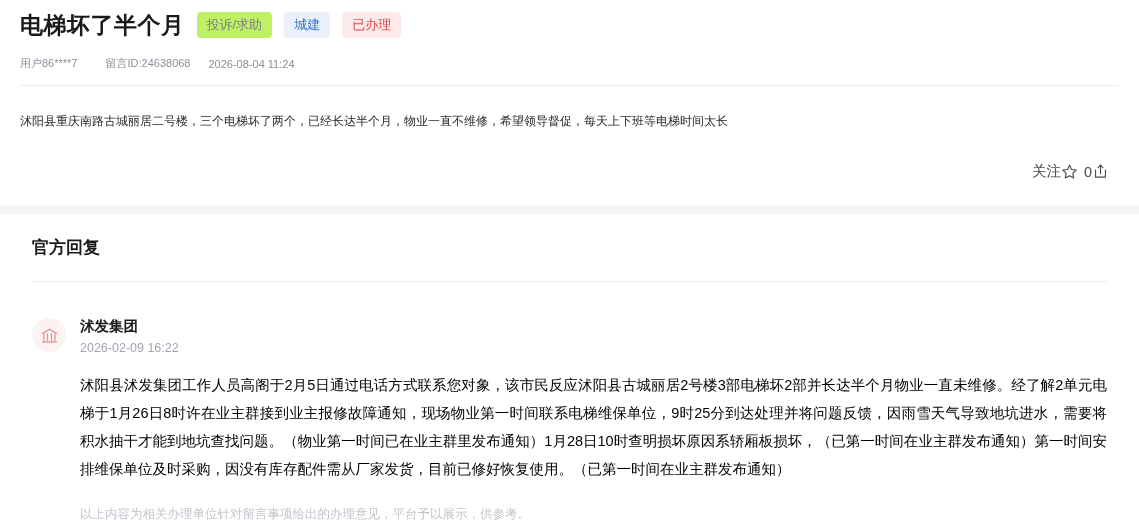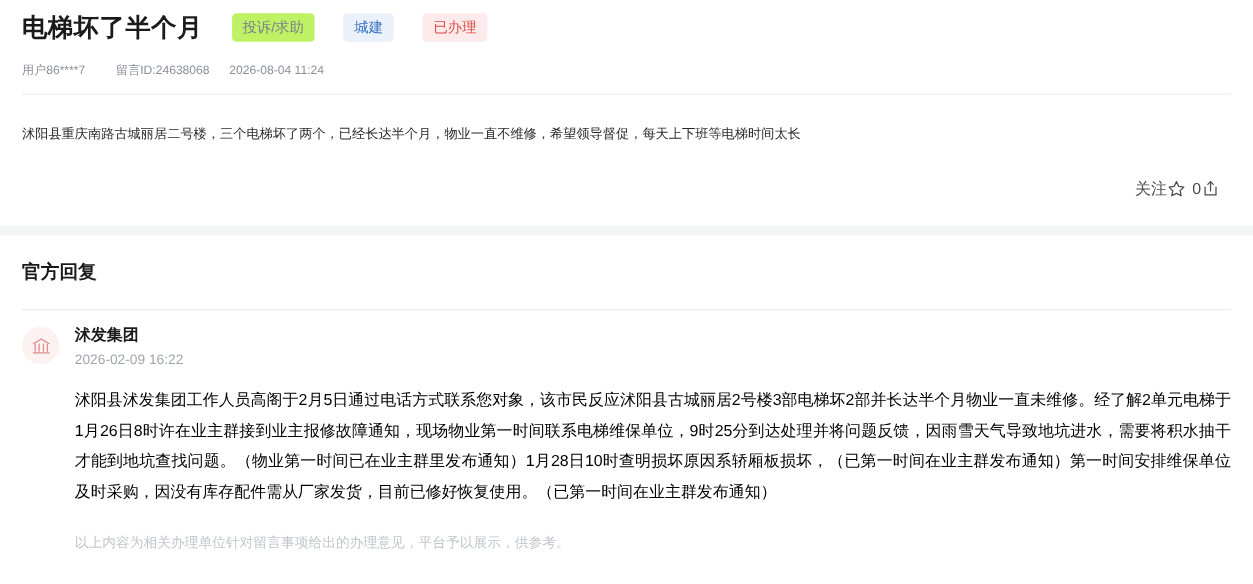--- a/index.html
+++ b/index.html
@@ -22,21 +22,21 @@
   }
 
   
   .post {
     padding: 0 20px;
   }
   .title-row {
     display: flex;
     align-items: center;
     padding-top: 8px;
-    gap: 26px;
+    gap: 12px;
   }
   .post-title {
     font-size: 23px;
     font-weight: bold;
     color: #1a1a1a;
     letter-spacing: 0.5px;
     line-height: 34px;
   }
   .tag {
     font-size: 13px;
@@ -102,37 +102,37 @@
   
   .band {
     margin-top: 24px;
     height: 9px;
     background: #f4f5f7;
     width: 100%;
   }
 
   
   .reply-section {
-    padding: 0 20px;
+    padding: 0 32px;
   }
   .section-title {
     margin-top: 22px;
     font-size: 17px;
     font-weight: bold;
     color: #1a1a1a;
   }
   .section-rule {
     margin-top: 22px;
     height: 1px;
     background: #ececec;
   }
 
   .reply-block {
     display: flex;
-    margin-top: 13px;
+    margin-top: 34px;
     gap: 14px;
   }
   .avatar {
     width: 34px;
     height: 34px;
     border-radius: 50%;
     background: #fdf2f2;
     display: flex;
     align-items: center;
     justify-content: center;

